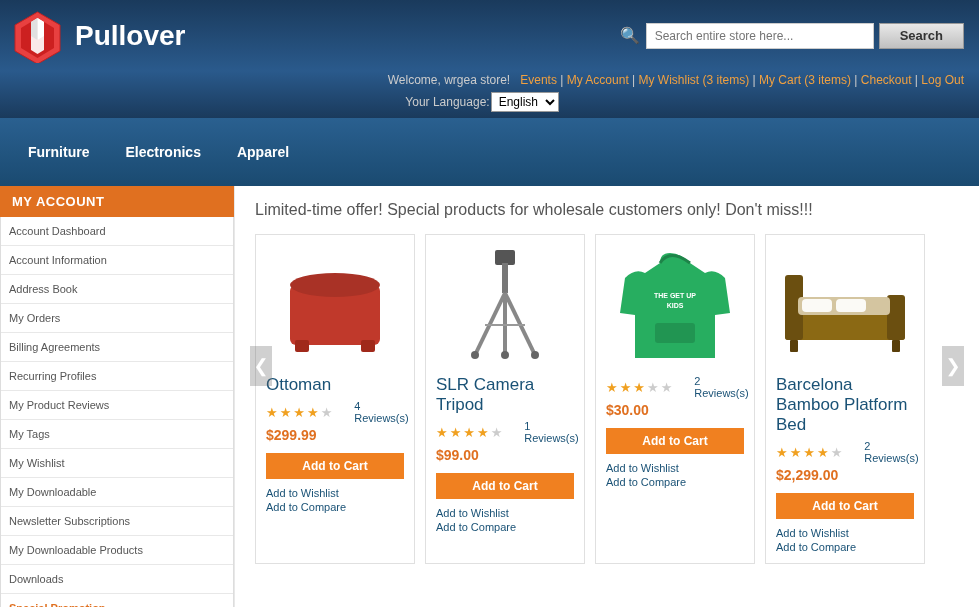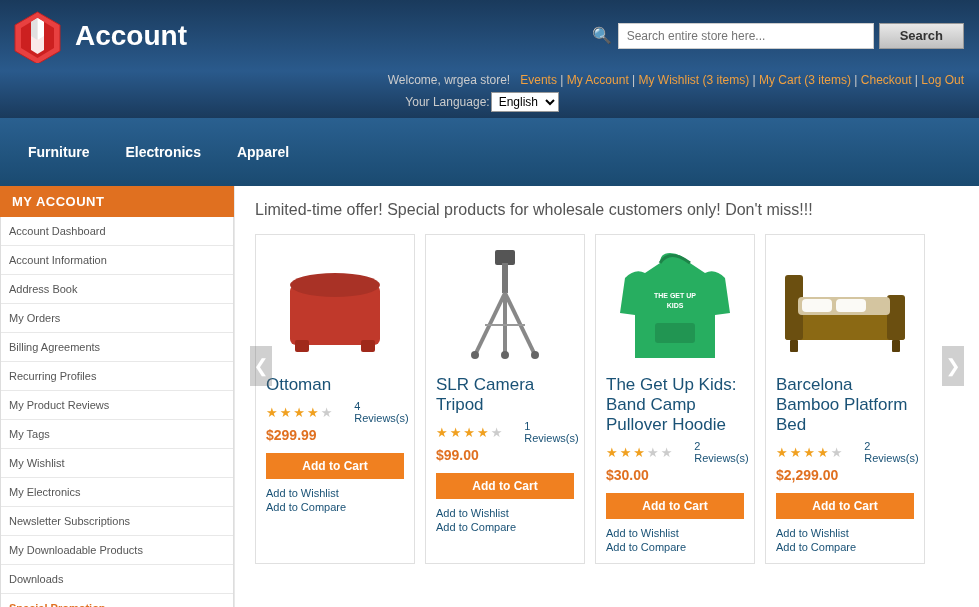--- a/index.html
+++ b/index.html
@@ -5,21 +5,21 @@
     * { margin: 0; padding: 0; box-sizing: border-box; }
     body { font-family: Arial, sans-serif; font-size: 13px; background: #f0f0f0; width: 979px; }
 
     
     .header { background: linear-gradient(180deg, #1a3a5c 0%, #2a5a8c 60%, #1a3a5c 100%); padding: 0; }
     .header-top { display: flex; align-items: center; justify-content: space-between; padding: 8px 15px 8px 10px; }
     .logo-area { display: flex; align-items: center; gap: 10px; }
     .logo-icon { width: 55px; height: 55px; }
     .logo-text { color: white; font-size: 28px; font-weight: bold; }
     .search-area { display: flex; align-items: center; gap: 5px; }
-    .search-box { width: 256px; height: 26px; padding: 3px 8px; border: 1px solid #ccc; font-size: 12px; color: #999; background: white; }
+    .search-box { width: 228px; height: 26px; padding: 3px 8px; border: 1px solid #ccc; font-size: 12px; color: #999; background: white; }
     .search-btn { background: linear-gradient(180deg, #e8e8e8, #c0c0c0); border: 1px solid #999; padding: 4px 20px; font-size: 13px; font-weight: bold; cursor: pointer; height: 26px; color: #333; }
     .search-icon-wrap { color: #ccc; font-size: 16px; }
 
     .header-middle { text-align: right; padding: 2px 15px 2px 0; color: #ccc; font-size: 12px; }
     .header-middle a { color: #f0a040; text-decoration: none; font-size: 12px; }
     .header-middle span { color: #ccc; }
 
     .header-lang { text-align: right; padding: 3px 15px 6px 0; color: #ccc; font-size: 12px; display: flex; align-items: center; justify-content: center; gap: 1px; }
     .lang-select { font-size: 12px; padding: 1px 3px; background: white; border: 1px solid #999; }
 
@@ -73,21 +73,21 @@
   <div class="header-top">
     <div class="logo-area">
 
       <svg class="logo-icon" viewBox="0 0 55 55" xmlns="http://www.w3.org/2000/svg">
         <polygon points="27.5,4 50,17 50,43 27.5,56 5,43 5,17" fill="#e84040" stroke="#c02020" stroke-width="1"></polygon>
         <polygon points="27.5,10 44,20 44,40 27.5,50 11,40 11,20" fill="#cc2020"></polygon>
         <polygon points="27.5,10 34,14 34,42 27.5,46 21,42 21,14" fill="white" opacity="0.9"></polygon>
         <polygon points="27.5,10 34,14 34,28 27.5,32" fill="white"></polygon>
         <polygon points="27.5,10 21,14 21,28 27.5,32" fill="#e0e0e0"></polygon>
       </svg>
-      <span class="logo-text">Account</span>
+      <span class="logo-text">Pullover</span>
     </div>
     <div class="search-area">
       <span class="search-icon-wrap">🔍</span>
       <input class="search-box" type="text" placeholder="Search entire store here..." style="">
       <button class="search-btn">Search</button>
     </div>
   </div>
   <div class="header-middle">
     <span>Welcome, wrgea store!</span>&nbsp;&nbsp;
     <a href="#">Events</a>
@@ -142,21 +142,21 @@
       <li>
           <a href="#">My Product Reviews</a>
         </li>
       <li>
           <a href="#">My Tags</a>
         </li>
       <li>
           <a href="#">My Wishlist</a>
         </li>
       <li>
-          <a href="#">My Electronics</a>
+          <a href="#">My Downloadable</a>
         </li>
       <li>
           <a href="#">Newsletter Subscriptions</a>
         </li>
       <li>
           <a href="#">My Downloadable Products</a>
         </li>
       <li>
           <a href="#">Downloads</a>
         </li>
@@ -238,21 +238,20 @@
               <path d="M30,30 Q20,25 10,35 L5,70 L20,72 L20,115 L100,115 L100,72 L115,70 L110,35 Q100,25 90,30 L75,20 Q65,10 55,10 Q45,10 45,20 Z" fill="#27ae60"></path>
 
               <path d="M45,20 Q55,5 75,20" fill="none" stroke="#1e8449" stroke-width="3"></path>
 
               <rect x="40" y="80" width="40" height="20" rx="3" fill="#1e8449" opacity="0.6"></rect>
 
               <text x="60" y="55" text-anchor="middle" font-size="7" fill="white" font-weight="bold">THE GET UP</text>
               <text x="60" y="65" text-anchor="middle" font-size="7" fill="white" font-weight="bold">KIDS</text>
             </svg>
           </div>
-          <div class="product-name">The Get Up Kids: Band Camp Pullover Hoodie</div>
           <div class="stars">
             <span class="star">★</span>
             <span class="star">★</span>
             <span class="star">★</span>
             <span class="star-empty">★</span>
             <span class="star-empty">★</span>
             <a href="#" class="reviews-link">2 Reviews(s)</a>
           </div>
           <div class="product-price">$30.00</div>
           <button class="btn-cart">Add to Cart</button>

